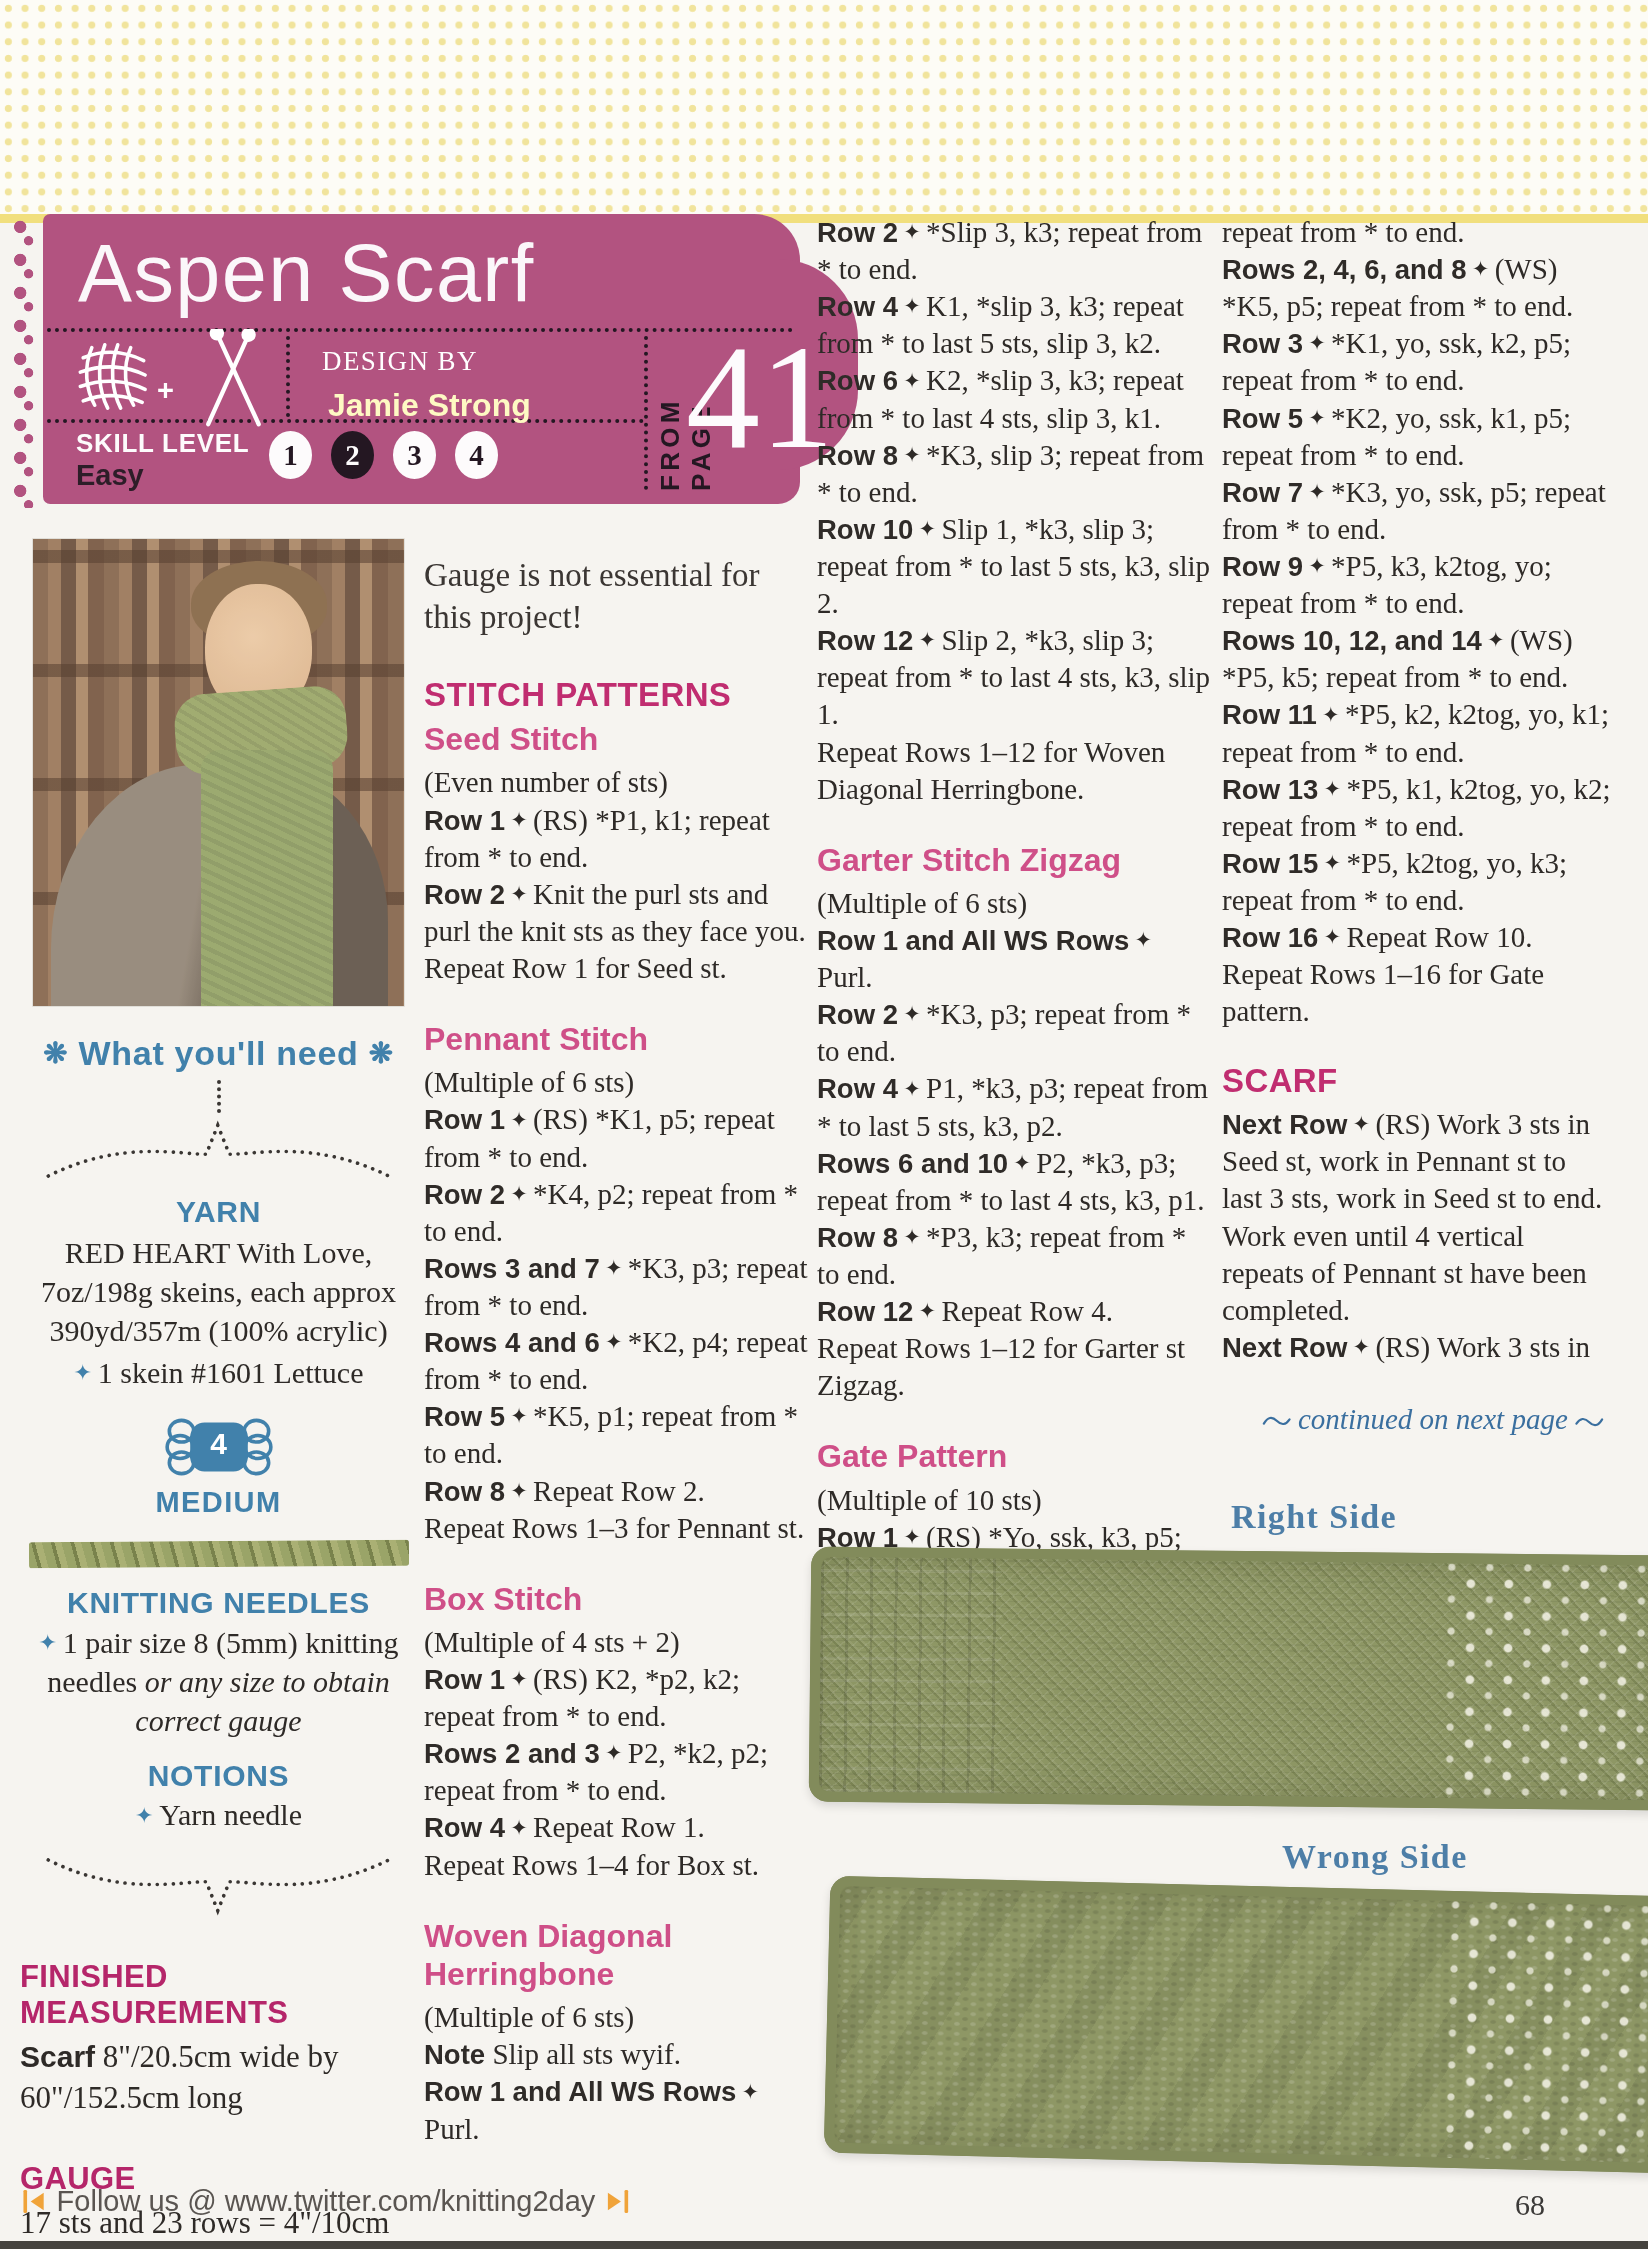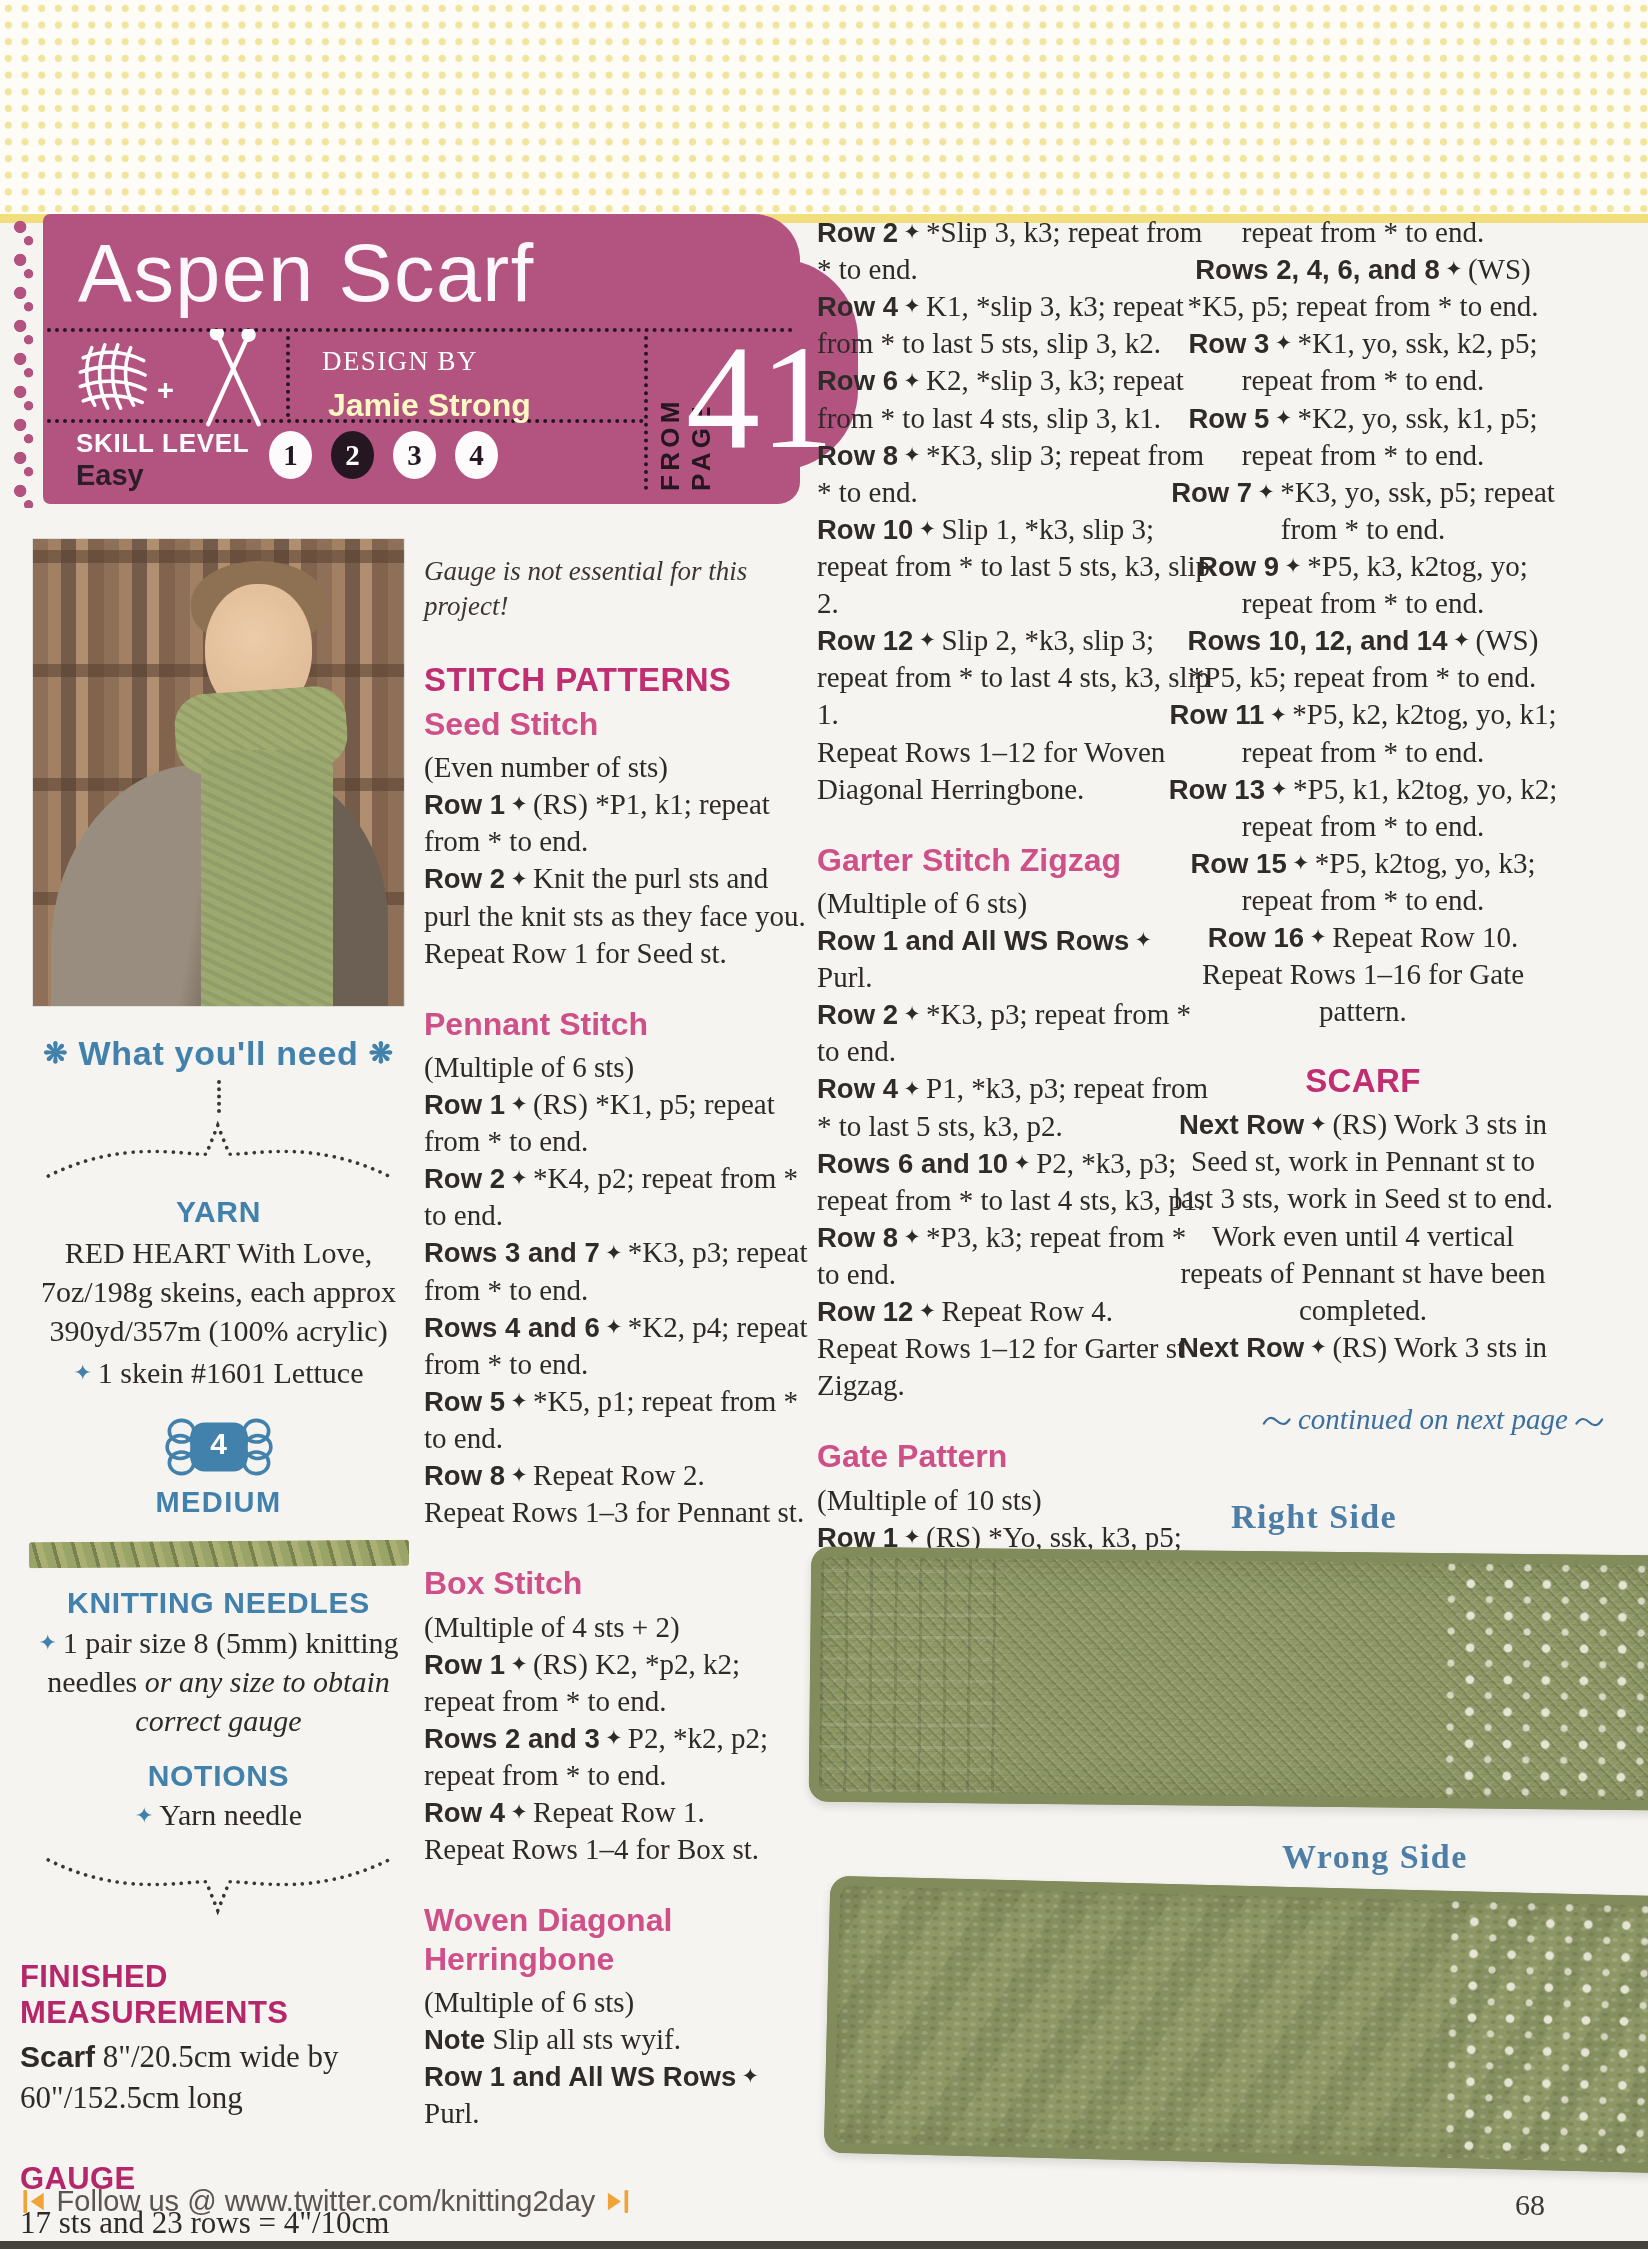--- a/index.html
+++ b/index.html
@@ -87,21 +87,21 @@
   .it{font-style:italic;}
   .fm-block{text-align:left;margin-top:38px;}
   .fm-h{font:bold 31px "Liberation Sans",sans-serif;color:#b5266a;letter-spacing:0.4px;}
   .fm-t{font-size:31px;line-height:1.3;margin-top:5.8px;}
   .fm-lab{font:bold 30px "Liberation Sans",sans-serif;color:#2e2a27;}
   .gauge-block{text-align:left;margin-top:43px;}
 
   
   .pcol{position:absolute;font-size:29px;line-height:1.28;}
   .pcol .blk{margin:0;}
-  .pcol .note{font-style:italic;font-size:27px;color:#3b3633;margin-bottom:38px;}
+  .pcol .note{font-size:33px;color:#3b3633;margin-bottom:38px;}
   .pcol .h1{font:bold 33px "Liberation Sans",sans-serif;color:#c02d70;letter-spacing:0.4px;margin:32px 0 5.8px;}
   .pcol .h2{font:600 32px "Liberation Sans",sans-serif;color:#cf4f88;margin:33px 0 5.8px;line-height:1.2;}
   .pcol .h1 + .h2{margin-top:2.9px;}
   .pcol .blk:first-child{margin-top:0;}
   .rl{font:bold 27.5px "Liberation Sans",sans-serif;color:#2f2b28;}
   .dia{font-size:21px;position:relative;top:-2.9px;}
   .continued{margin-top:24.6px;text-align:right;font-style:italic;font-size:29px;color:#3a6f9f;
     white-space:nowrap;}
   .continued svg{vertical-align:middle;}
 
@@ -306,21 +306,21 @@
       <div class="blk row"><span class="rl">Row 2</span><span class="dia"> ✦ </span>*K3, p3; repeat from * to end.</div>
       <div class="blk row"><span class="rl">Row 4</span><span class="dia"> ✦ </span>P1, *k3, p3; repeat from * to last 5 sts, k3, p2.</div>
       <div class="blk row"><span class="rl">Rows 6 and 10</span><span class="dia"> ✦ </span>P2, *k3, p3; repeat from * to last 4 sts, k3, p1.</div>
       <div class="blk row"><span class="rl">Row 8</span><span class="dia"> ✦ </span>*P3, k3; repeat from * to end.</div>
       <div class="blk row"><span class="rl">Row 12</span><span class="dia"> ✦ </span>Repeat Row 4.</div>
       <div class="blk p">Repeat Rows 1–12 for Garter st Zigzag.</div>
       <div class="blk h2">Gate Pattern</div>
       <div class="blk p">(Multiple of 10 sts)</div>
       <div class="blk row"><span class="rl">Row 1</span><span class="dia"> ✦ </span>(RS) *Yo, ssk, k3, p5;</div>
     </div>
-  <div class="pcol" style="left:1168px;top:214px;width:390px;text-align:center;">
+  <div class="pcol" style="left:1222px;top:214px;width:390px;">
   <div class="blk p">repeat from * to end.</div>
       <div class="blk row"><span class="rl">Rows 2, 4, 6, and 8</span><span class="dia"> ✦ </span>(WS) *K5, p5; repeat from * to end.</div>
       <div class="blk row"><span class="rl">Row 3</span><span class="dia"> ✦ </span>*K1, yo, ssk, k2, p5; repeat from * to end.</div>
       <div class="blk row"><span class="rl">Row 5</span><span class="dia"> ✦ </span>*K2, yo, ssk, k1, p5; repeat from * to end.</div>
       <div class="blk row"><span class="rl">Row 7</span><span class="dia"> ✦ </span>*K3, yo, ssk, p5; repeat from * to end.</div>
       <div class="blk row"><span class="rl">Row 9</span><span class="dia"> ✦ </span>*P5, k3, k2tog, yo; repeat from * to end.</div>
       <div class="blk row"><span class="rl">Rows 10, 12, and 14</span><span class="dia"> ✦ </span>(WS) *P5, k5; repeat from * to end.</div>
       <div class="blk row"><span class="rl">Row 11</span><span class="dia"> ✦ </span>*P5, k2, k2tog, yo, k1; repeat from * to end.</div>
       <div class="blk row"><span class="rl">Row 13</span><span class="dia"> ✦ </span>*P5, k1, k2tog, yo, k2; repeat from * to end.</div>
       <div class="blk row"><span class="rl">Row 15</span><span class="dia"> ✦ </span>*P5, k2tog, yo, k3; repeat from * to end.</div>

